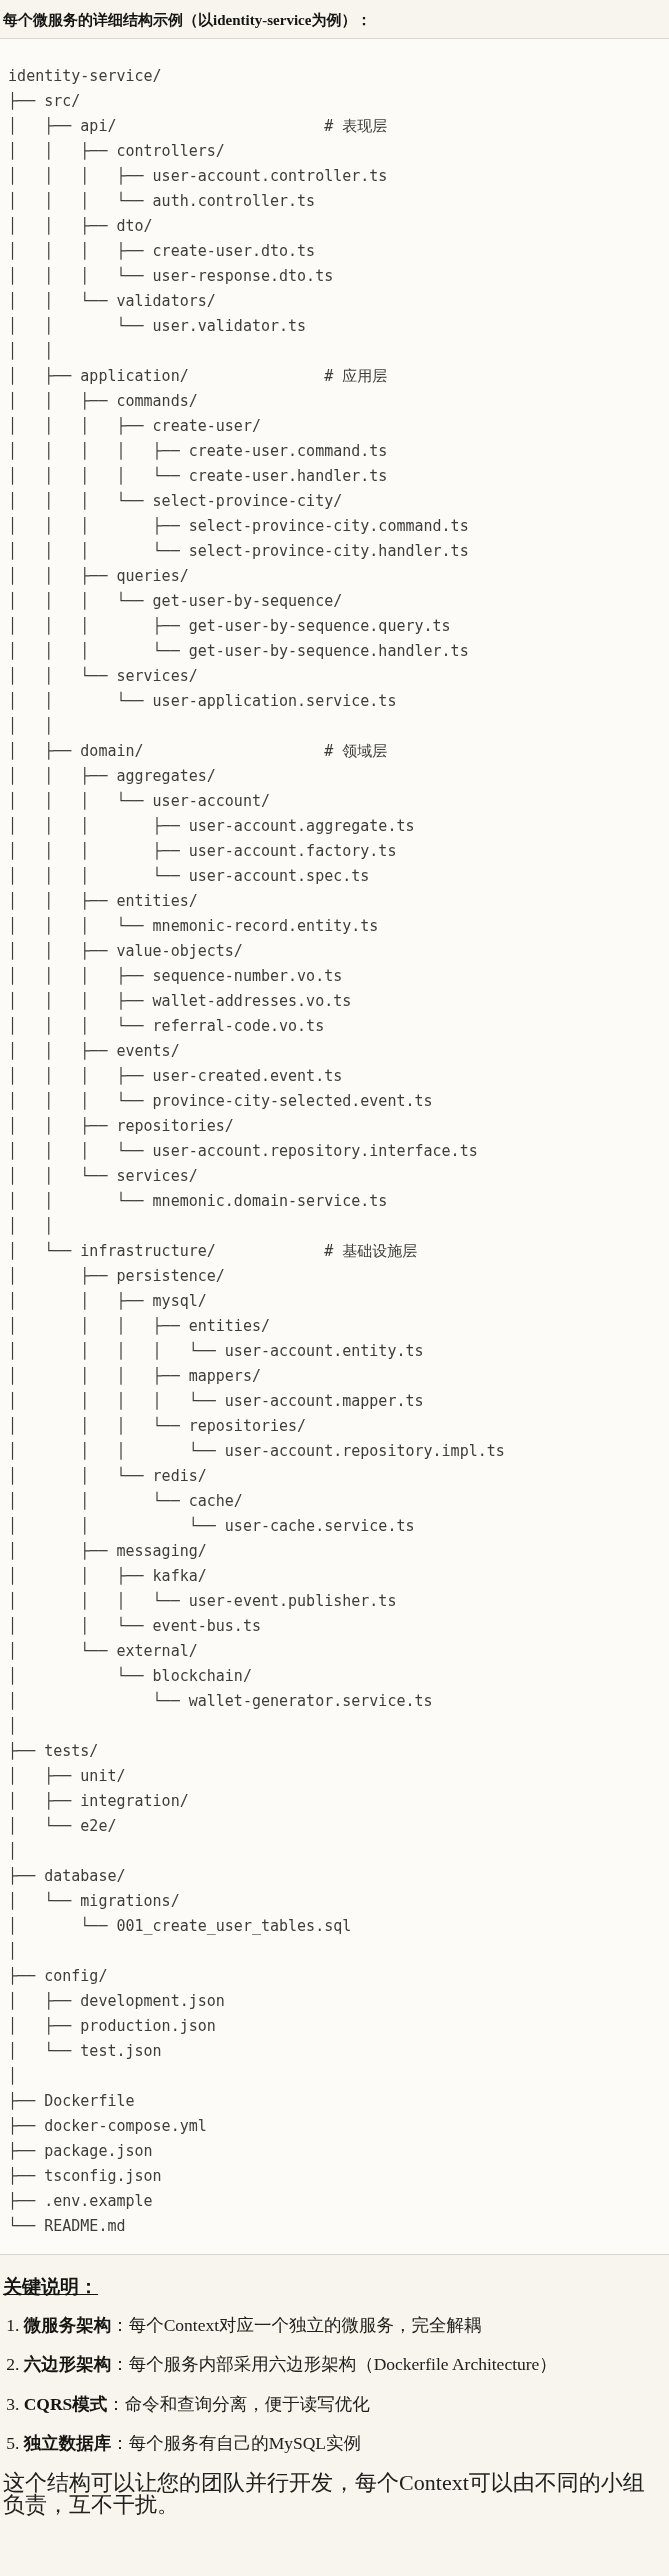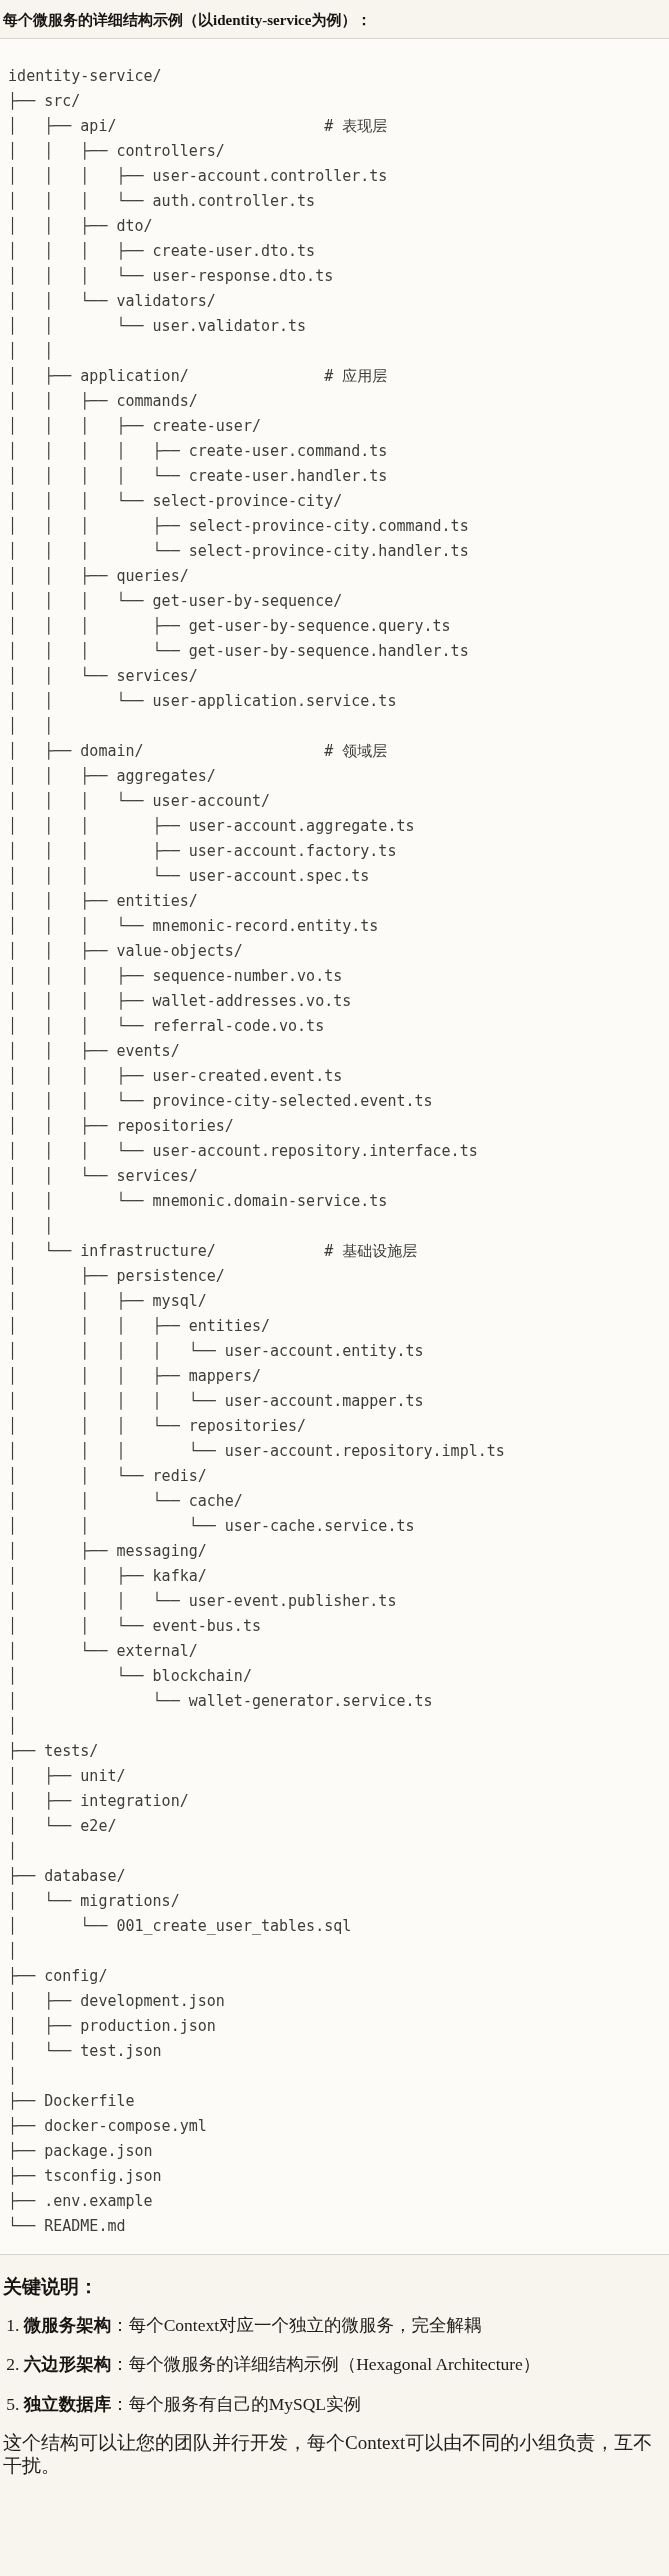--- a/index.html
+++ b/index.html
@@ -37,30 +37,31 @@
   }
   .notes {
     padding: 0 3.8px 0 3.1px;
   }
   .notes-heading {
     margin: 19.4px 0 15px 0;
     font-size: 19px;
     line-height: 25px;
     font-weight: bold;
     color: #161512;
+    text-decoration: underline;
   }
   .note {
     font-size: 17.5px;
     line-height: 22.5px;
     margin: 0 0 17px 3.1px;
     color: #21201D;
   }
   .note strong { font-weight: bold; color: #161512; }
   .closing {
-    font-size: 19px;
+    font-size: 22px;
     line-height: 22.5px;
     margin-top: 15px;
     color: #21201D;
   }
 </style>
 </head>
 <body>
 
 <h1 class="page-title">每个微服务的详细结构示例（以identity-service为例）：</h1>
 
@@ -152,22 +153,23 @@
 ├── tsconfig.json
 ├── .env.example
 └── README.md</pre>
 </div>
 
 <div class="notes">
   <h2 class="notes-heading">关键说明：</h2>
 
   <div class="note"><span>1. </span><strong>微服务架构</strong><span>：每个Context对应一个独立的微服务，完全解耦</span></div>
 
-  <div class="note"><span>2. </span><strong>六边形架构</strong><span>：每个微服务的详细结构示例（Hexagonal Architecture）</span></div>
+  <div class="note"><span>2. </span><strong>六边形架构</strong><span>：每个服务内部采用六边形架构（Dockerfile Architecture）</span></div>
 
+  <div class="note"><span>3. </span><strong>CQRS模式</strong><span>：命令和查询分离，便于读写优化</span></div>
 
 
   <div class="note"><span>5. </span><strong>独立数据库</strong><span>：每个服务有自己的MySQL实例</span></div>
 
 
   <p class="closing">这个结构可以让您的团队并行开发，每个Context可以由不同的小组负责，互不干扰。</p>
 </div>
 
 
 </body></html>

